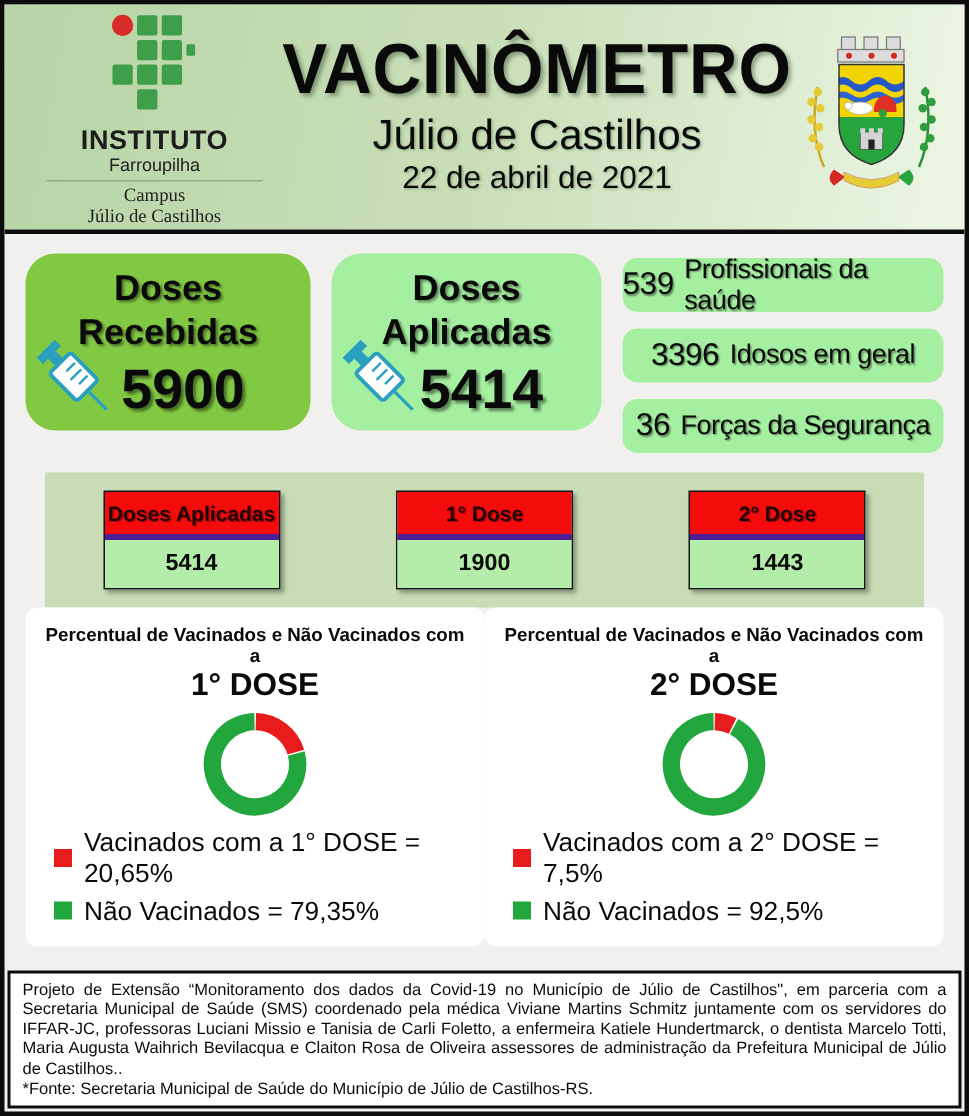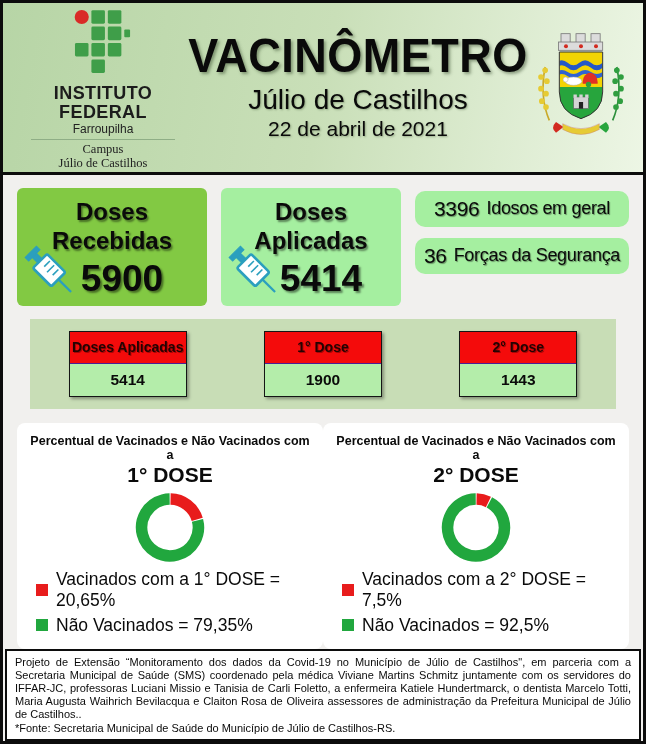--- a/index.html
+++ b/index.html
@@ -22,46 +22,46 @@
   .titles { flex:1; text-align:center; padding-bottom:4px; }
   .main-title { font-size:45px; font-weight:bold; letter-spacing:.5px; transform:scaleY(1.05);
                 text-shadow:2px 2px 3px rgba(40,60,30,.45); }
   .subtitle { font-size:28px; margin-top:2px; text-shadow:1px 1px 2px rgba(40,60,30,.35); }
   .date { font-size:21px; margin-top:1px; text-shadow:1px 1px 2px rgba(40,60,30,.35); }
   .crest { width:104px; display:flex; justify-content:center; }
 
   
   main { flex:1 1 auto; padding:13px 14px 0; }
   .top-row { display:flex; gap:14px; }
-  .big-card { height:118px; border-radius:6px; position:relative; padding-top:9px; }
+  .big-card { height:118px; border-radius:20px; position:relative; padding-top:9px; }
   .card-recebidas { flex:0 0 190px; background:#82c943; }
   .card-aplicadas { flex:0 0 180px; background:#a5efa0; }
   .big-label { text-align:center; font-weight:bold; font-size:24px; line-height:1.22;
                text-shadow:1.5px 1.5px 2px rgba(0,0,0,.45); }
   .big-value { position:absolute; bottom:6px; left:0; right:0; text-align:center; padding-left:20px;
                font-size:37px; font-weight:bold; text-shadow:2px 2px 2px rgba(0,0,0,.45); }
   .syringe { position:absolute; left:4px; bottom:2px; }
 
   .pill-col { flex:1; display:flex; flex-direction:column; gap:11px; padding-top:3px; }
   .pill { background:#a5efa0; border-radius:10px; height:36px; display:flex; align-items:center;
           justify-content:center; gap:7px; text-shadow:1px 1px 1px rgba(0,0,0,.4);
           letter-spacing:-.3px; }
   .pill .num { font-size:21px; }
   .pill .lbl { font-size:18px; }
 
   .band { margin:13px 13px 0; background:#c8ddb6; height:90px; display:flex; align-items:center;
           justify-content:space-around; }
   .stat-box { width:118px; border:1px solid #151515; box-shadow:2px 2px 3px rgba(0,0,0,.35); }
-  .stat-head { background:#f40b0b; border-bottom:1px solid #4c1d95; height:32px; display:flex;
+  .stat-head { background:#f40b0b; border-bottom:4px solid #4c1d95; height:32px; display:flex;
                align-items:center; justify-content:center; font-weight:bold; font-size:14px;
                color:#230302; text-shadow:1px 1px 0 rgba(90,0,0,.5); }
   .stat-val { background:#b4edaa; height:32px; display:flex; align-items:center; justify-content:center;
               font-weight:bold; font-size:15.5px; }
 
-  .charts-row { display:flex; margin-top:14px; }
+  .charts-row { display:flex; }
   .chart-card { flex:1; background:#ffffff; border-radius:8px; padding:11px 13px 9px;
                 height:226px; display:flex; flex-direction:column; align-items:center; }
   .chart-title1 { font-size:12.5px; font-weight:bold; text-align:center; }
   .chart-title2 { font-size:21px; font-weight:bold; text-align:center; margin-top:1px; }
   .donut { margin:5px auto 2px; display:block; }
   .legend { width:100%; margin-top:auto; padding-left:6px; }
   .legend-row { display:flex; align-items:center; gap:8px; font-size:17.5px; margin:4px 0; }
   .swatch { width:12px; height:12px; flex:0 0 12px; }
 
   
@@ -82,21 +82,20 @@
         <rect x="35" y="1" width="14" height="14" rx="1.5" fill="#3f9e49"></rect>
         <rect x="18" y="18" width="14" height="14" rx="1.5" fill="#3f9e49"></rect>
         <rect x="35" y="18" width="14" height="14" rx="1.5" fill="#3f9e49"></rect>
         <rect x="52" y="21" width="6" height="8" rx="1" fill="#3f9e49"></rect>
         <rect x="1" y="35" width="14" height="14" rx="1.5" fill="#3f9e49"></rect>
         <rect x="18" y="35" width="14" height="14" rx="1.5" fill="#3f9e49"></rect>
         <rect x="35" y="35" width="14" height="14" rx="1.5" fill="#3f9e49"></rect>
         <rect x="18" y="52" width="14" height="14" rx="1.5" fill="#3f9e49"></rect>
       </svg>
       <div class="logo-inst">INSTITUTO</div>
-      <div class="logo-inst">FEDERAL</div>
       <div class="logo-farr">Farroupilha</div>
       <hr class="logo-div">
       <div class="logo-campus">Campus</div>
       <div class="logo-campus">Júlio de Castilhos</div>
     </div>
 
     <div class="titles">
       <div class="main-title">VACINÔMETRO</div>
       <div class="subtitle">Júlio de Castilhos</div>
       <div class="date">22 de abril de 2021</div>
@@ -194,20 +193,24 @@
             <line x1="27" y1="24" x2="27" y2="34" stroke-width="1.6"></line>
             <line x1="33" y1="24" x2="33" y2="32" stroke-width="1.6"></line>
             <line x1="40" y1="31" x2="58" y2="31" stroke-width="2.2"></line>
           </g>
         </svg>
         <div class="big-value">5414</div>
       </div>
 
       <div class="pill-col">
         <div class="pill">
+          <span class="num">539</span>
+          <span class="lbl">Profissionais da saúde</span>
+        </div>
+        <div class="pill">
           <span class="num">3396</span>
           <span class="lbl">Idosos em geral</span>
         </div>
         <div class="pill">
           <span class="num">36</span>
           <span class="lbl">Forças da Segurança</span>
         </div>
       </div>
     </div>
 

